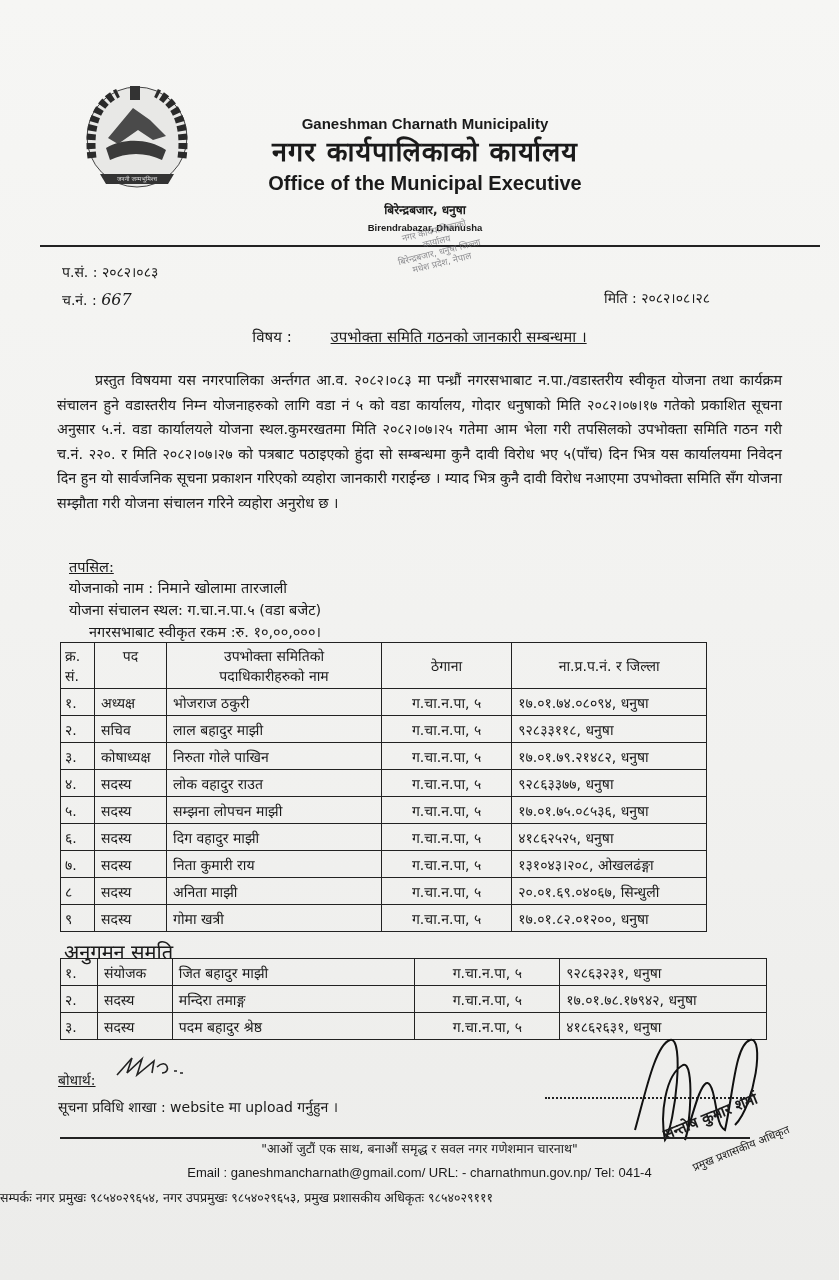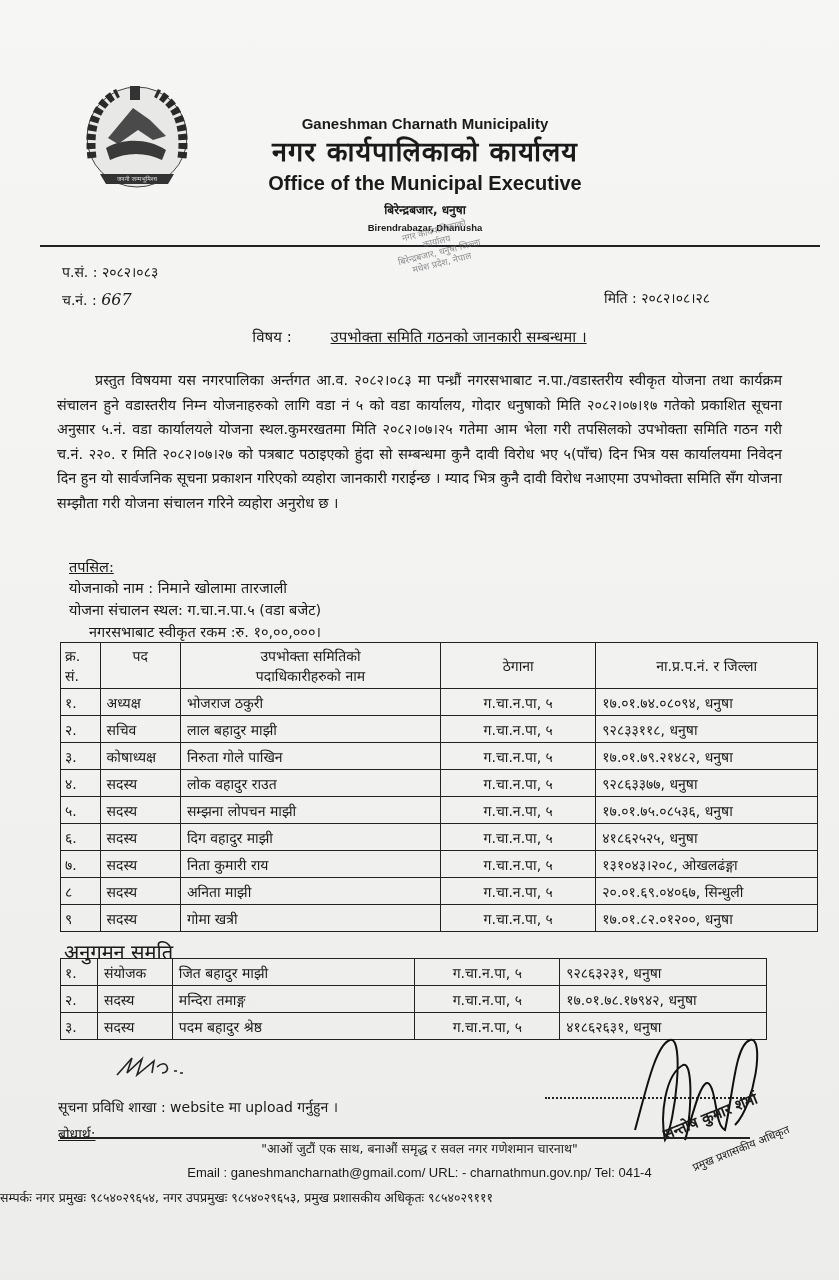--- a/index.html
+++ b/index.html
@@ -23,21 +23,21 @@
   .subject{top:326px;left:0;width:839px;text-align:center;font-size:15px;}
   .subject u{text-decoration:underline;margin-left:34px;}
   .para{left:57px;top:368px;width:725px;font-size:14.3px;line-height:24.6px;text-align:justify;}
   .para .first{display:inline-block;width:38px;}
   .plain{left:69px;font-size:14.5px;line-height:20px;}
   table.t{position:absolute;border-collapse:collapse;font-size:14px;}
   table.t td{border:1.4px solid #222;padding:0 6px;height:26px;white-space:nowrap;}
   table.t td.c{text-align:center;}
   table.t td.sn{padding:0 4px;}
   .sec-label{left:64px;top:938px;font-size:20px;}
-  .note-label{left:58px;top:1124px;font-size:14px;text-decoration:underline;}
+  .note-label{left:58px;top:1070px;font-size:14px;text-decoration:underline;}
   .note-text{left:58px;top:1097px;font-size:14px;}
   .dots{left:545px;top:1097px;width:200px;border-bottom:2px dotted #222;}
   .frule{left:60px;top:1137px;width:690px;height:2px;background:#222;}
   .slogan{left:0;width:839px;top:1140px;text-align:center;font-size:12.5px;}
   .contact{left:0;width:839px;text-align:center;font-size:13px;font-family:"Liberation Sans",sans-serif;white-space:nowrap;}
   .contact2{left:0;width:839px;text-align:left;font-size:12.5px;white-space:nowrap;}
   .sig-stamp{left:660px;top:1125px;font-size:15px;font-weight:bold;color:#1b1b1b;transform:rotate(-22deg);transform-origin:left top;white-space:nowrap;}
   .sig-stamp2{left:690px;top:1160px;font-size:11px;color:#1b1b1b;transform:rotate(-22deg);transform-origin:left top;white-space:nowrap;}
   svg{display:block;}
 </style>
@@ -91,21 +91,21 @@
     <u>उपभोक्ता समिति गठनको जानकारी सम्बन्धमा ।</u>
   </div>
 
   <div class="abs para"><span class="first"></span><span>प्रस्तुत विषयमा यस नगरपालिका अर्न्तगत आ.व. २०८२।०८३ मा पन्ध्रौं नगरसभाबाट न.पा./वडास्तरीय स्वीकृत योजना तथा कार्यक्रम संचालन हुने वडास्तरीय निम्न योजनाहरुको लागि वडा नं ५ को वडा कार्यालय, गोदार धनुषाको मिति २०८२।०७।१७ गतेको प्रकाशित सूचना अनुसार ५.नं. वडा कार्यालयले योजना स्थल.कुमरखतमा मिति २०८२।०७।२५ गतेमा आम भेला गरी तपसिलको उपभोक्ता समिति गठन गरी च.नं. २२०. र मिति २०८२।०७।२७ को पत्रबाट पठाइएको हुंदा सो सम्बन्धमा कुनै दावी विरोध भए ५(पाँच) दिन भित्र यस कार्यालयमा निवेदन दिन हुन यो सार्वजनिक सूचना प्रकाशन गरिएको व्यहोरा जानकारी गराईन्छ । म्याद भित्र कुनै दावी विरोध नआएमा उपभोक्ता समिति सँग योजना सम्झौता गरी योजना संचालन गरिने व्यहोरा अनुरोध छ ।</span></div>
 
   <div class="abs plain" style="top:557px;text-decoration:underline;">तपसिल:</div>
   <div class="abs plain" style="top:578px;">योजनाको नाम : निमाने खोलामा तारजाली</div>
   <div class="abs plain" style="top:600px;">योजना संचालन स्थल: ग.चा.न.पा.५ (वडा बजेट)</div>
   <div class="abs plain" style="top:622px;margin-left:20px;">नगरसभाबाट स्वीकृत रकम :रु. १०,००,०००।</div>
 
-  <table class="t" style="left:60px;top:642px;width:758px;">
+  <table class="t" style="left:60px;top:642px;width:647px;">
     <colgroup>
         <col style="width:37px">
         <col style="width:75px">
         <col style="width:243px">
         <col style="width:145px">
         <col style="width:207px">
       </colgroup>
     <tbody>
         <tr style="height:46px;">
       <td class="sn" style="line-height:20px;">

